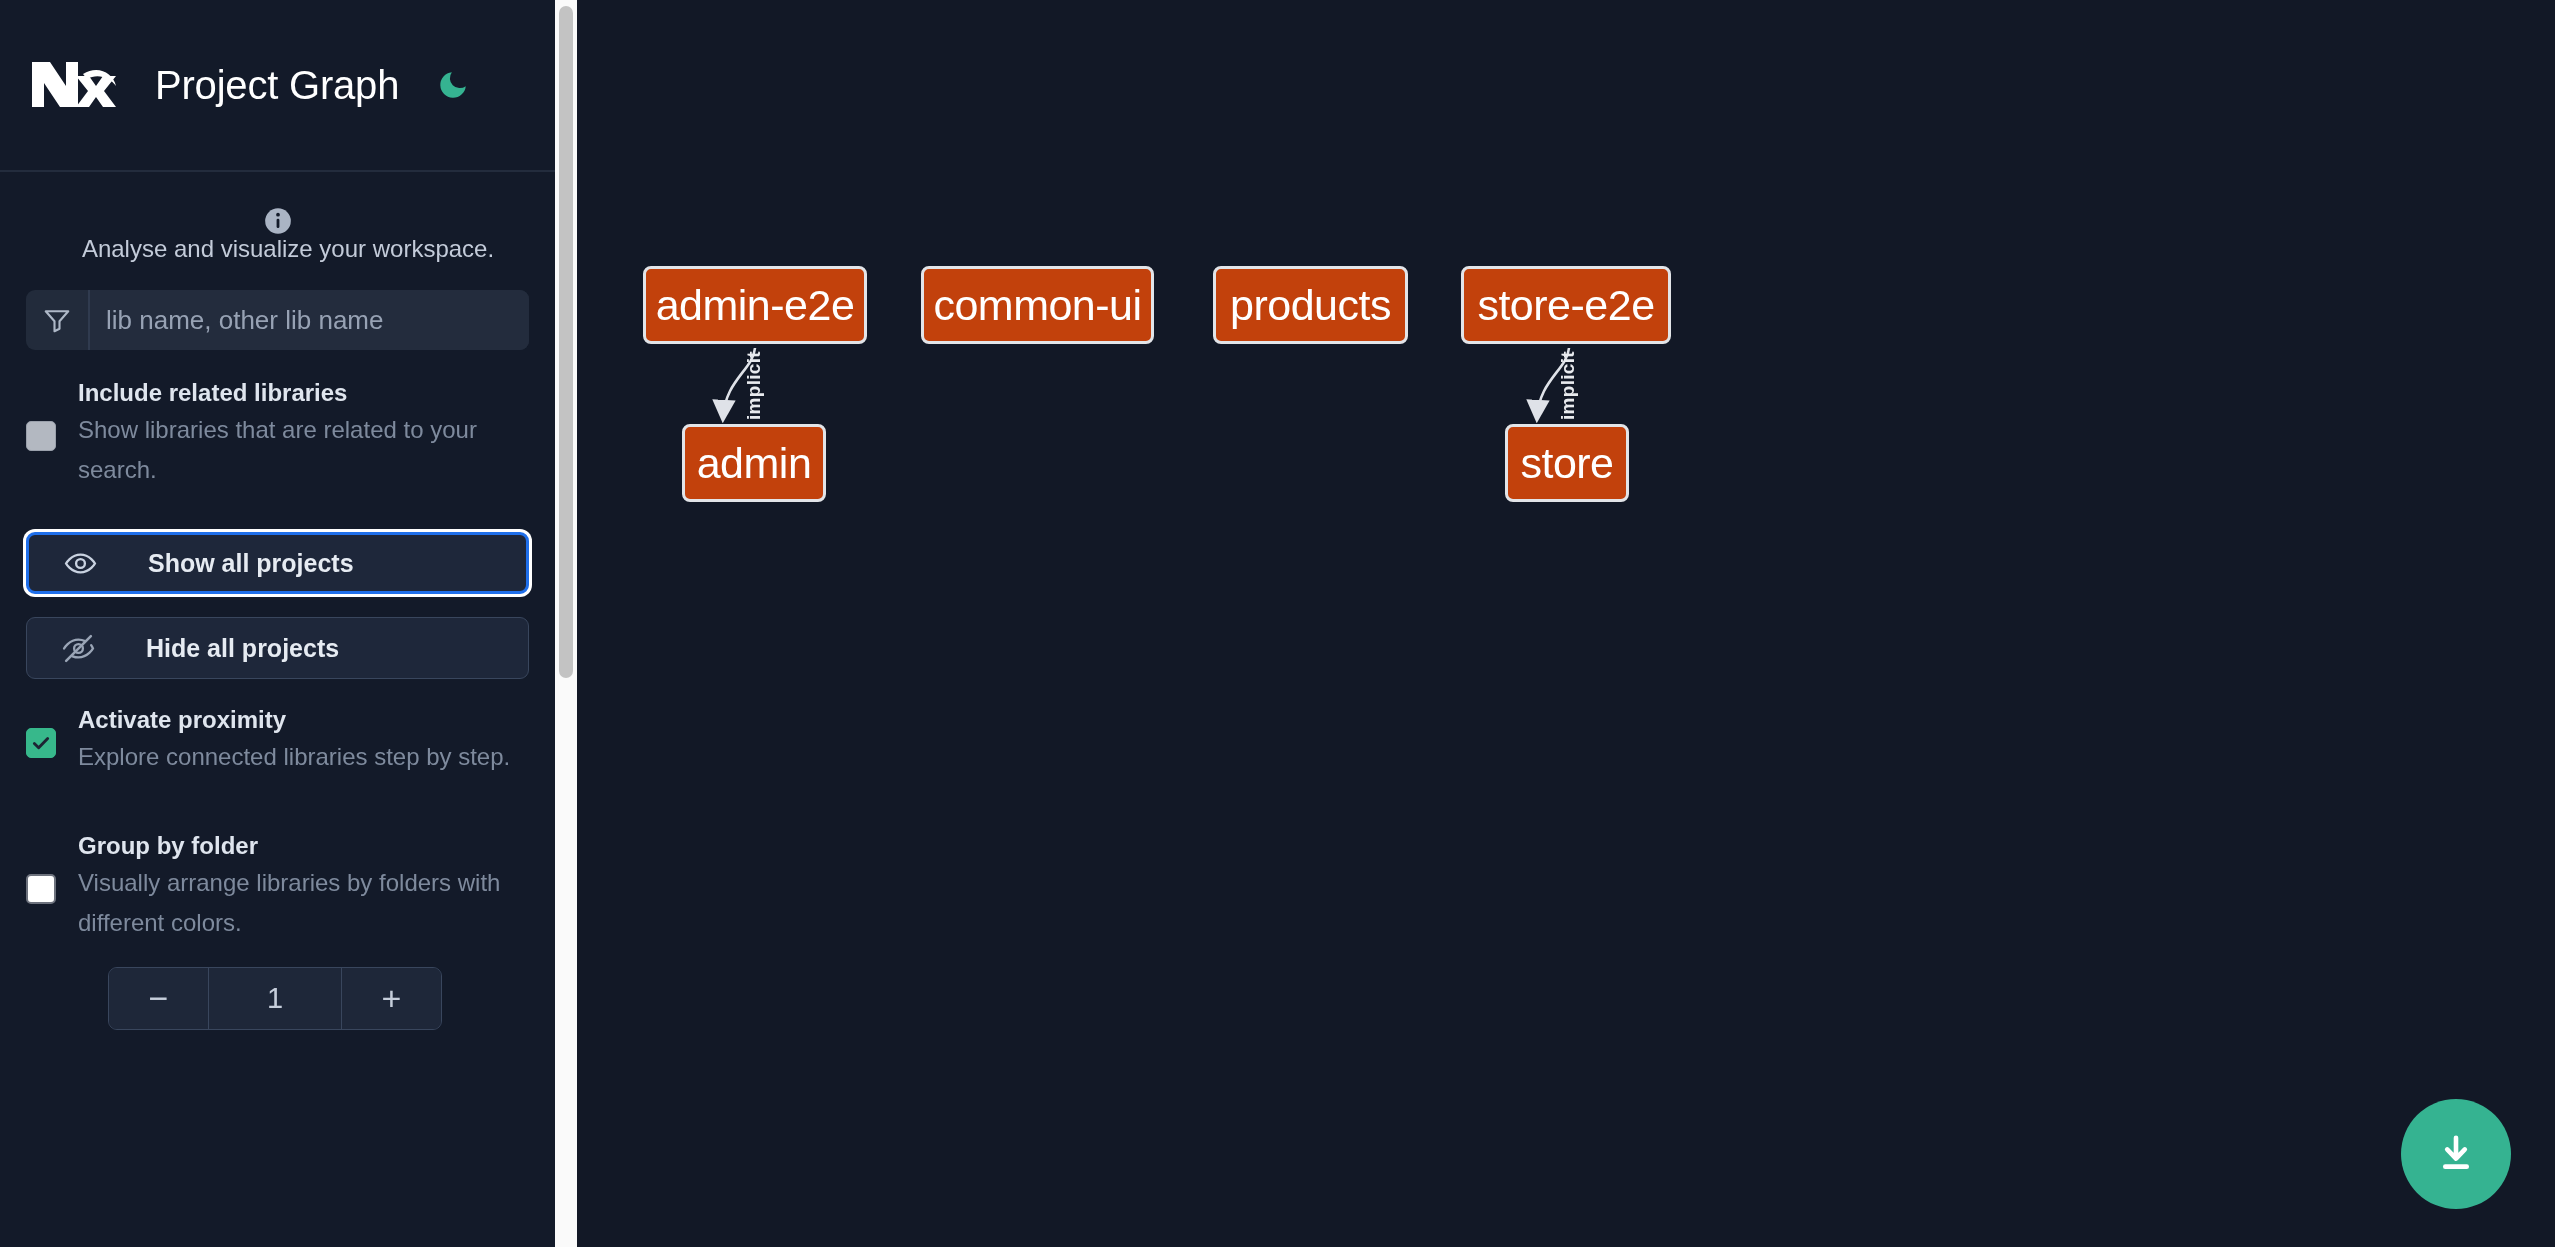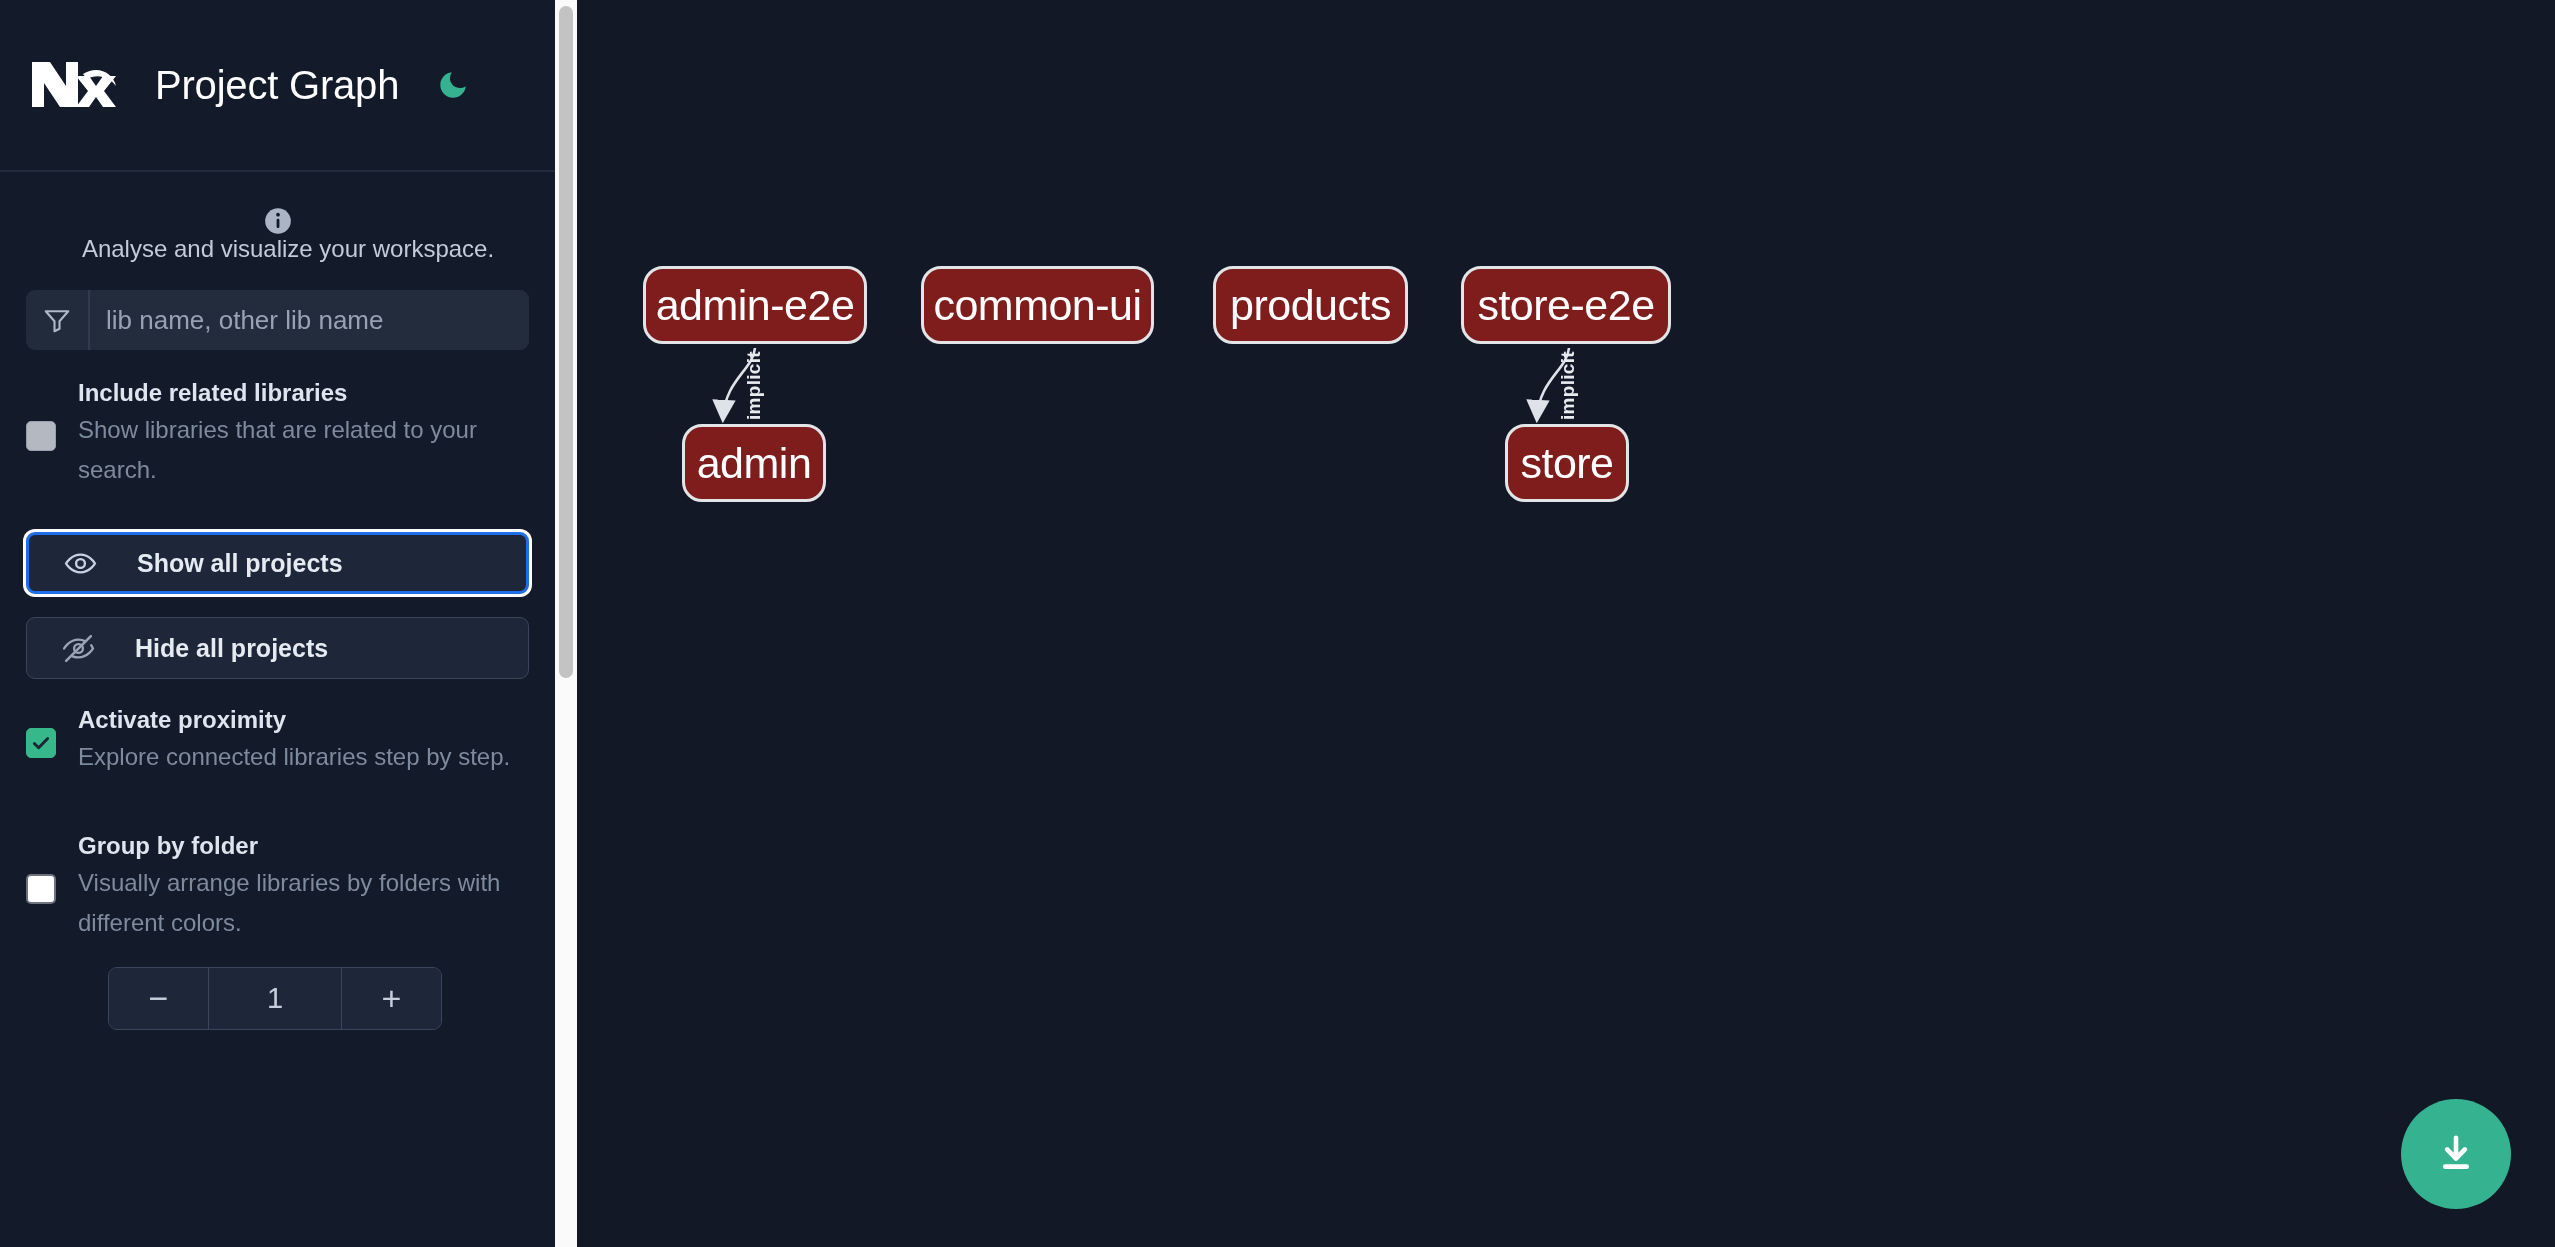--- a/index.html
+++ b/index.html
@@ -164,21 +164,21 @@
     align-items: center;
     padding-left: 35px;
     cursor: pointer;
     font-family: "Liberation Sans", sans-serif;
   }
   .btn.focused {
     border: 3px solid #1f6feb;
     box-shadow: 0 0 0 3px #ffffff;
   }
   .btn-label {
-    margin-left: 40px;
+    margin-left: 51px;
     font-size: 25px;
     font-weight: bold;
     color: #e6ebf2;
   }
   .btn-row-top { margin-top: 42px; }
   .btn-row-second { margin-top: 23px; }
 
   
   .stepper {
     margin: 24px 0 0 108px;
@@ -239,23 +239,23 @@
     position: relative;
     flex: 1 1 auto;
     height: 1247px;
     background: #121826;
     margin-left: 22px;
     overflow: hidden;
   }
 
   .node {
     position: absolute;
-    background: #7f1d1d;
+    background: #c2410c;
     border: 3px solid #e2e4e8;
-    border-radius: 20px;
+    border-radius: 8px;
     display: flex;
     align-items: center;
     justify-content: center;
     color: #ffffff;
     font-size: 43px;
     letter-spacing: -0.5px;
     cursor: pointer;
     white-space: nowrap;
   }
 

